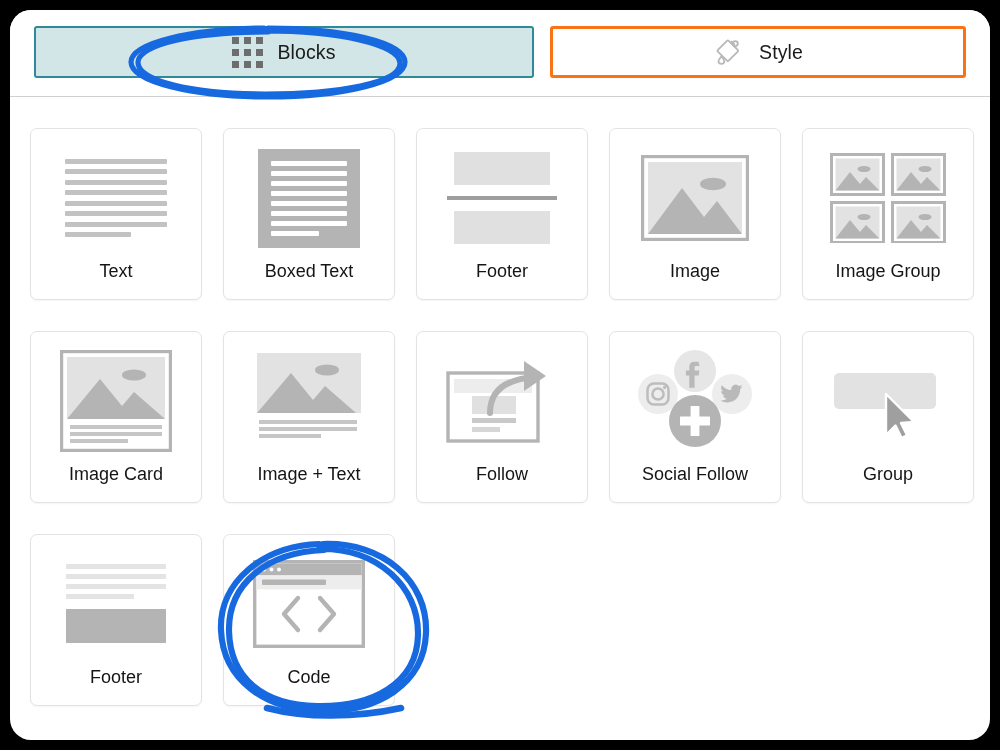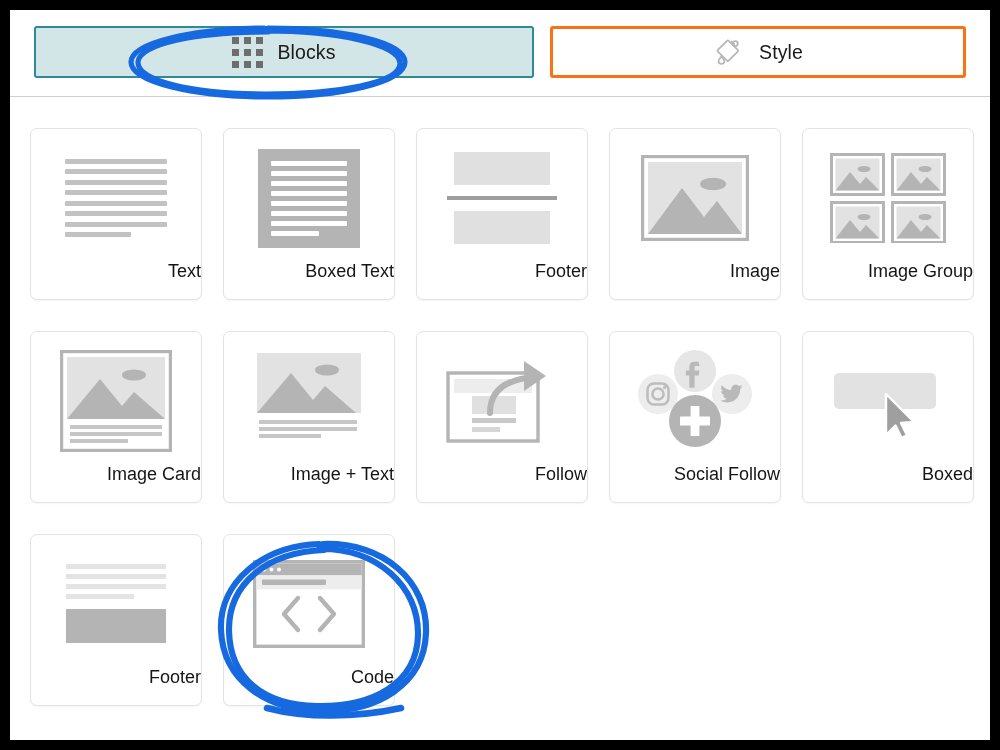--- a/index.html
+++ b/index.html
@@ -10,20 +10,21 @@
     background: #000;
     font-family: "Liberation Sans", sans-serif;
     overflow: hidden;
   }
   #frame {
     position: absolute;
     left: 10px; top: 10px;
     width: 980px; height: 730px;
     background: #ffffff;
     overflow: hidden;
+    border-radius: 21px;
   }
 
   
   #tabbar {
     position: absolute;
     left: 0; top: 0;
     width: 980px; height: 82px;
     background: #ffffff;
   }
   .tab {
@@ -83,21 +84,21 @@
     row-gap: 31px;
     justify-content: start;
   }
   .card {
     background: #ffffff;
     border: 1px solid #e3e3e3;
     border-radius: 7px;
     box-shadow: 0 1px 2px rgba(0,0,0,0.045);
     display: flex;
     flex-direction: column;
-    align-items: flex-end;
+    align-items: center;
     justify-content: flex-start;
     cursor: pointer;
     position: relative;
   }
   .card .art {
     flex: 1 1 auto;
     width: 100%;
     display: flex;
     align-items: center;
     justify-content: center;
@@ -319,21 +320,21 @@
       <div class="cap">Social Follow</div>
     </div>
 
     <div class="card">
       <div class="art">
         <svg width="116" height="84" viewBox="0 0 116 84">
           <rect x="4" y="14" width="102" height="36" rx="5" fill="#e2e2e2"></rect>
           <path d="M56 35 L56 76 L65.5 66.5 L71.5 79 L77 76.2 L71 64 L84 63 Z" fill="#9f9f9f" stroke="#ffffff" stroke-width="2.4" stroke-linejoin="round"></path>
         </svg>
       </div>
-      <div class="cap">Boxed</div>
+      <div class="cap">Group</div>
     </div>
 
     <div class="card">
       <div class="art">
         <svg width="100" height="84" viewBox="0 0 100 84">
           <rect x="0" y="2" width="100" height="5" fill="#e4e4e4"></rect>
           <rect x="0" y="12" width="100" height="5" fill="#e4e4e4"></rect>
           <rect x="0" y="22" width="100" height="5" fill="#e4e4e4"></rect>
           <rect x="0" y="32" width="68" height="5" fill="#e4e4e4"></rect>
           <rect x="0" y="47" width="100" height="34" fill="#b4b4b4"></rect>

